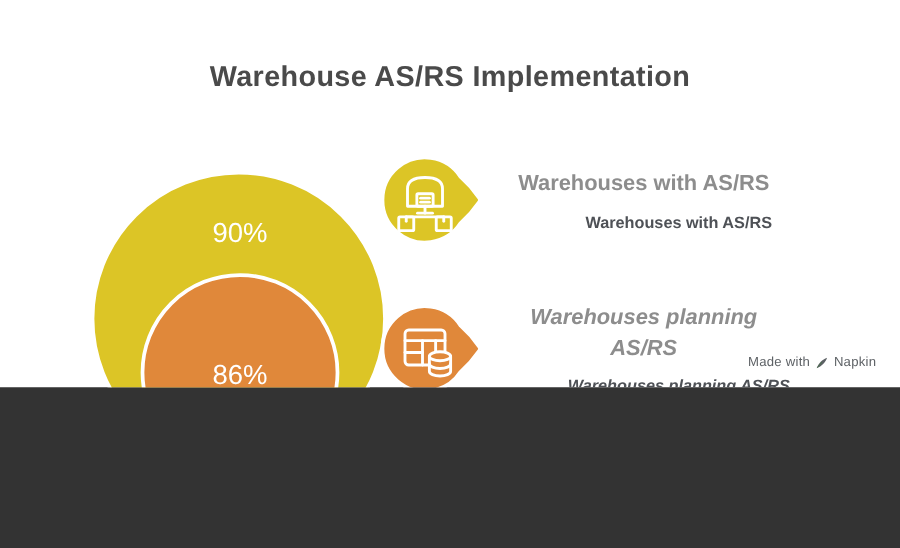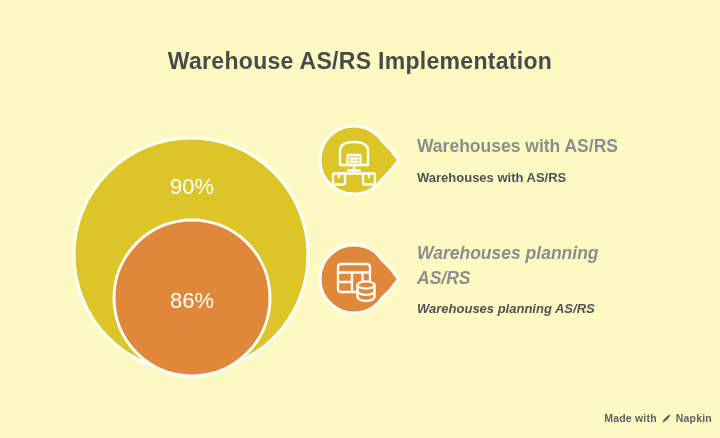--- a/index.html
+++ b/index.html
@@ -1,50 +1,50 @@
 <!DOCTYPE html>
 <html><head>
 <meta charset="utf-8">
 <style>
   html,body{margin:0;padding:0;background:#333;}
   .canvas{
-    position:relative;width:720px;height:438px;overflow:hidden;
-    background:#fef9c3;
+    position:relative;width:720px;height:310px;overflow:hidden;
+    background:#ffffff;
     font-family:"Liberation Sans",sans-serif;
   }
   .title{
     position:absolute;top:49px;left:0;right:0;margin:0;
     text-align:center;font-size:23px;line-height:24px;font-weight:700;
     color:#4a4a4a;letter-spacing:.3px;
   }
   .chart-svg{position:absolute;left:55px;top:115px;}
   .chart-svg text{
     font-family:"Liberation Sans",sans-serif;font-size:22px;fill:#ffffff;
   }
-  .legend-item{position:absolute;left:314px;width:400px;height:120px;}
+  .legend-item{position:absolute;left:300px;width:400px;height:120px;text-align:center;}
   .legend-item.one{top:120px;}
   .legend-item.two{top:239px;font-style:italic;}
   .badge-svg{position:absolute;left:0;top:0;}
   .badge-icon{fill:none;stroke:#ffffff;stroke-width:2.3;stroke-linecap:round;stroke-linejoin:round;}
   .legend-heading{
     position:absolute;left:103px;width:224px;margin:0;
     font-size:17.5px;line-height:1.4;font-weight:700;color:#8d8d8d;
   }
   .legend-item.one .legend-heading{top:14px;}
   .legend-item.two .legend-heading{top:2px;}
   .legend-subtitle{
     position:absolute;left:103px;width:280px;margin:0;
     font-size:13px;line-height:1.2;font-weight:700;color:#4e5156;
   }
   .legend-item.one .legend-subtitle{top:50px;}
   .legend-item.two .legend-subtitle{top:62px;}
   .watermark{
-    position:absolute;right:8px;bottom:14px;
+    position:absolute;right:19px;bottom:14px;
     display:flex;align-items:center;gap:4px;
-    font-size:10.5px;font-weight:700;color:#5d6165;letter-spacing:.2px;
+    font-size:10.5px;font-weight:400;color:#5d6165;letter-spacing:.2px;
   }
   .watermark svg{display:block;}
 </style>
 </head>
 <body>
 
 <div class="canvas">
 
   <h1 class="title">Warehouse AS/RS Implementation</h1>
 

